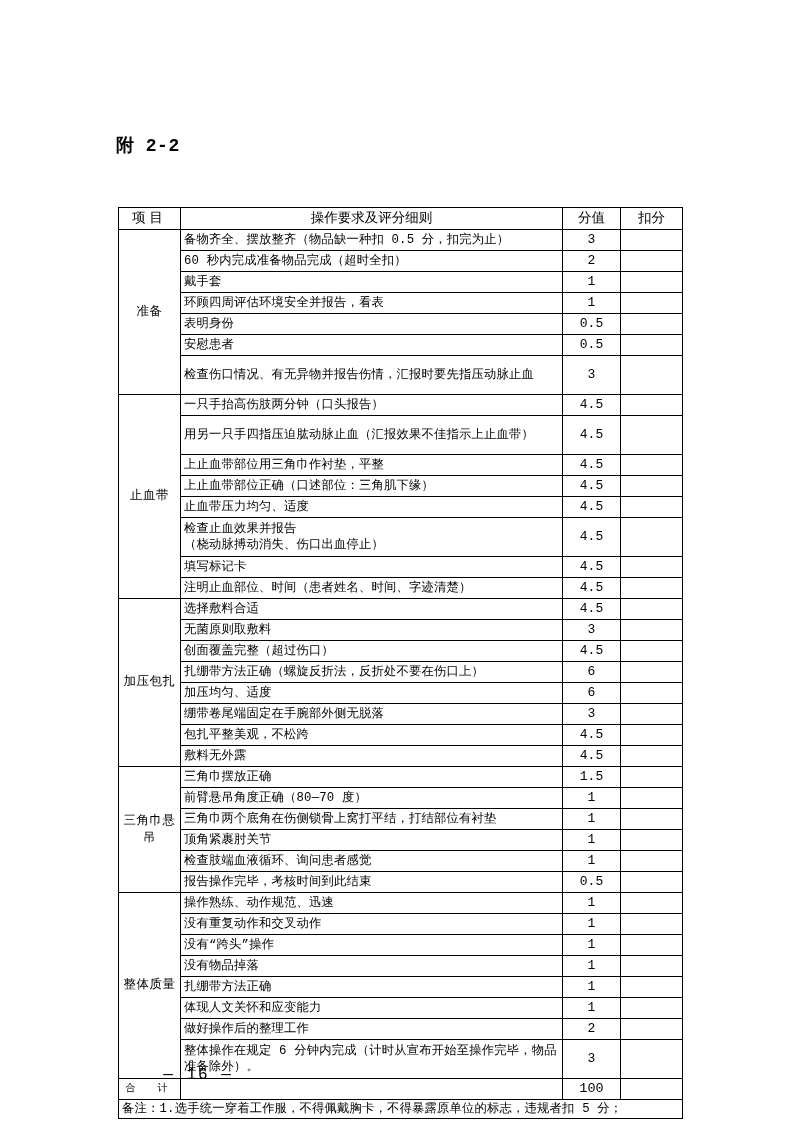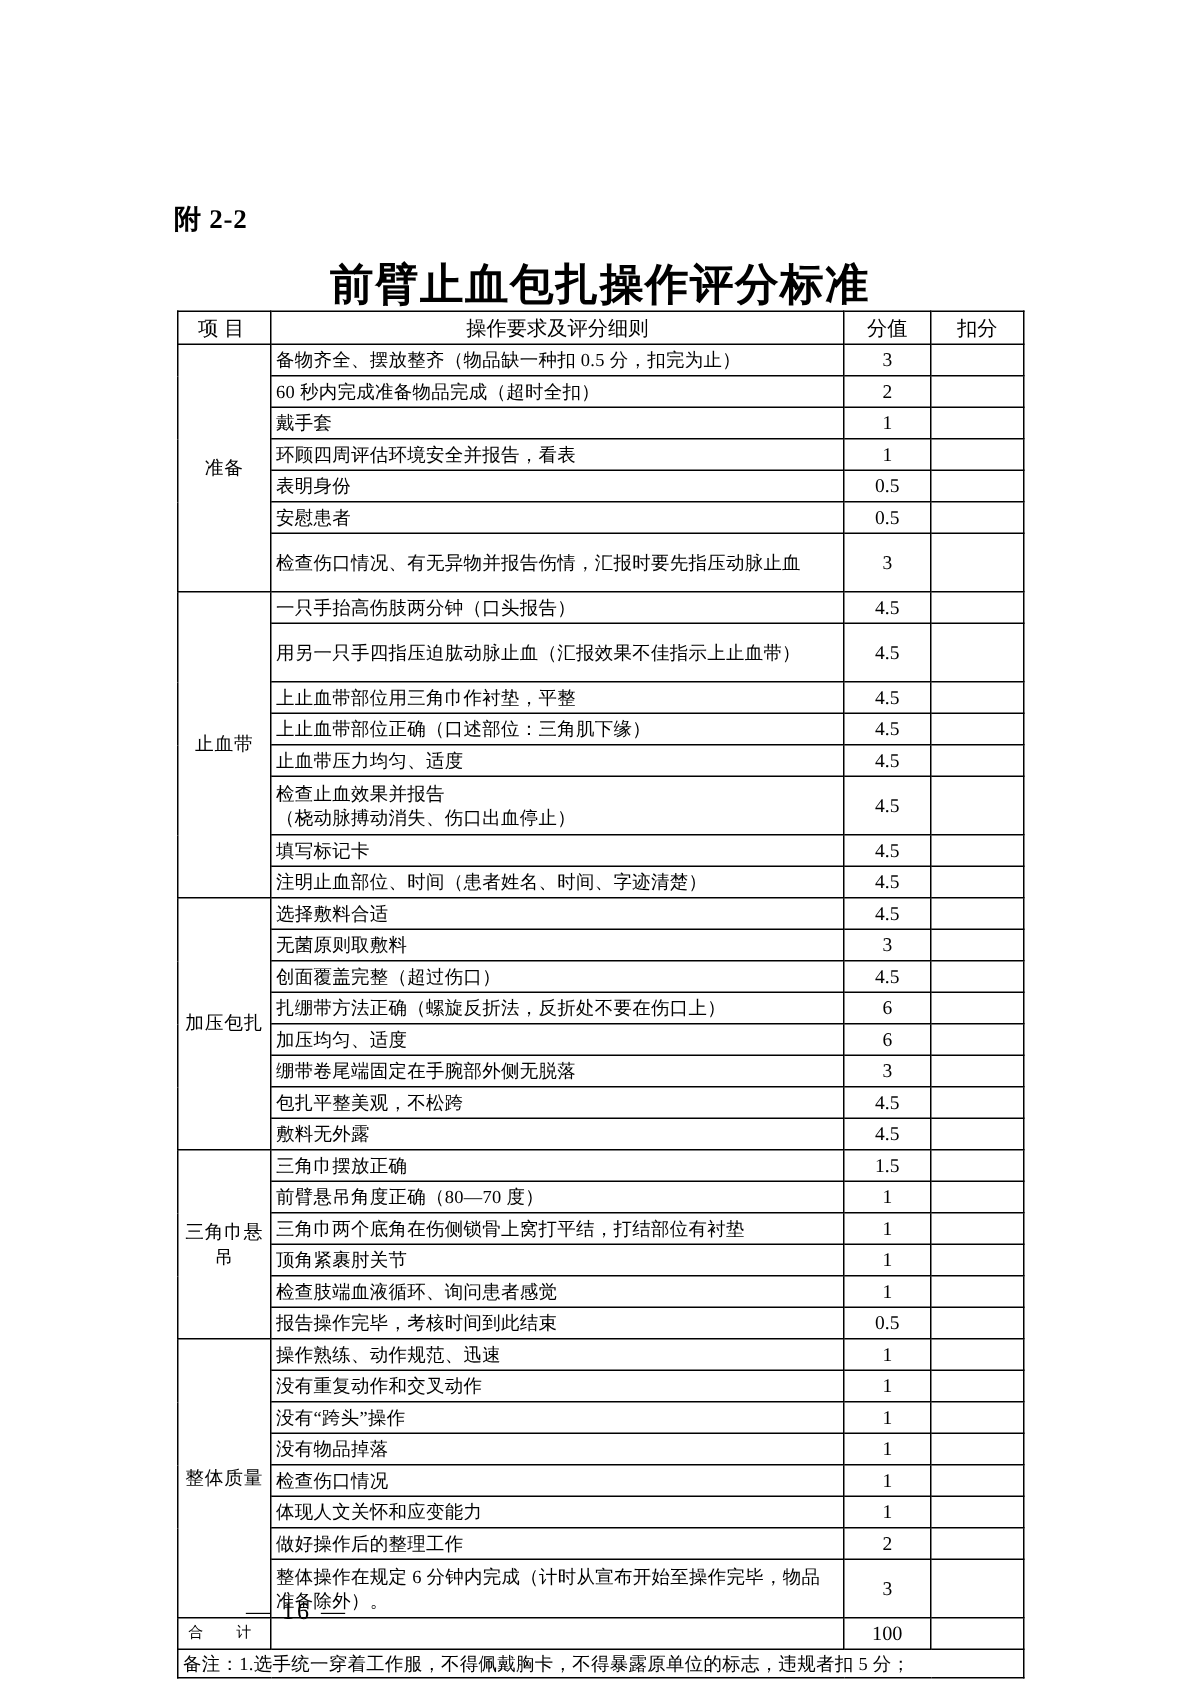--- a/index.html
+++ b/index.html
@@ -13,20 +13,21 @@
     font-family: "Liberation Serif", "DejaVu Serif", serif;
     color: #000000;
     position: relative;
     overflow: hidden;
   }
   .page {
     position: absolute;
     left: 0; top: 0;
     width: 800px;
     height: 1002px;
+    font-family: Liberation Mono, monospace;
   }
   .attach-label {
     position: absolute;
     left: 116px;
     top: 136px;
     font-size: 18px;
     font-weight: bold;
     letter-spacing: 0.5px;
     line-height: 1.2;
   }
@@ -115,21 +116,20 @@
     letter-spacing: 2px;
   }
 </style>
 </head>
 <body>
 
 <div class="page">
 
   <div class="attach-label">附 2-2</div>
 
-  <div class="doc-title">前臂止血包扎操作评分标准</div>
 
   <table class="score-table">
     <colgroup>
       <col class="c-item">
       <col class="c-detail">
       <col class="c-score">
       <col class="c-deduct">
     </colgroup>
     <thead>
       <tr>
@@ -304,21 +304,21 @@
           <td class="detail-cell">没有“跨头”操作</td>
           <td class="score-cell">1</td>
           <td class="deduct-cell">&nbsp;</td>
         </tr>
         <tr class="row-1">
           <td class="detail-cell">没有物品掉落</td>
           <td class="score-cell">1</td>
           <td class="deduct-cell">&nbsp;</td>
         </tr>
         <tr class="row-1">
-          <td class="detail-cell">检查伤口情况</td>
+          <td class="detail-cell">扎绷带方法正确</td>
           <td class="score-cell">1</td>
           <td class="deduct-cell">&nbsp;</td>
         </tr>
         <tr class="row-1">
           <td class="detail-cell">体现人文关怀和应变能力</td>
           <td class="score-cell">1</td>
           <td class="deduct-cell">&nbsp;</td>
         </tr>
         <tr class="row-1">
           <td class="detail-cell">做好操作后的整理工作</td>

